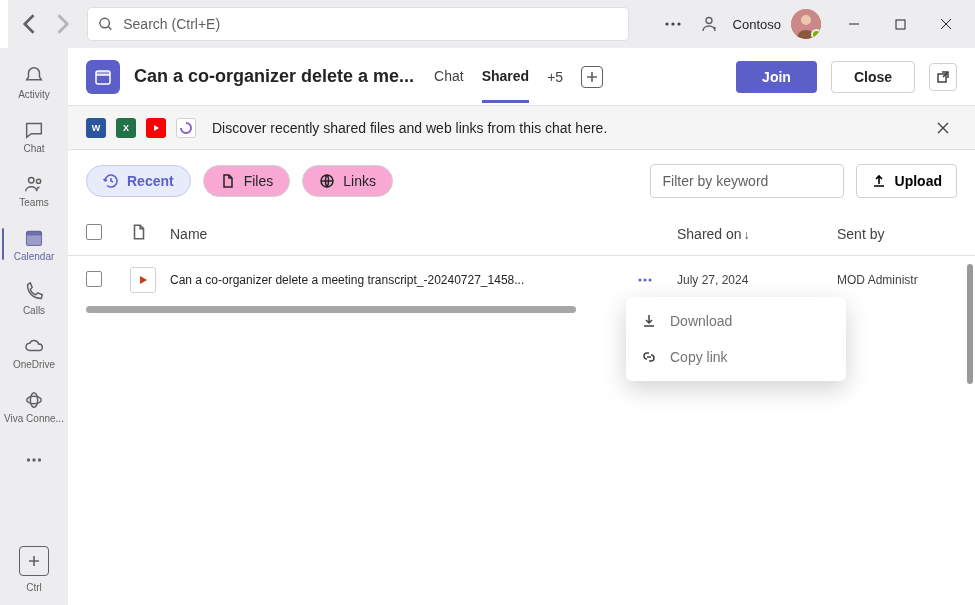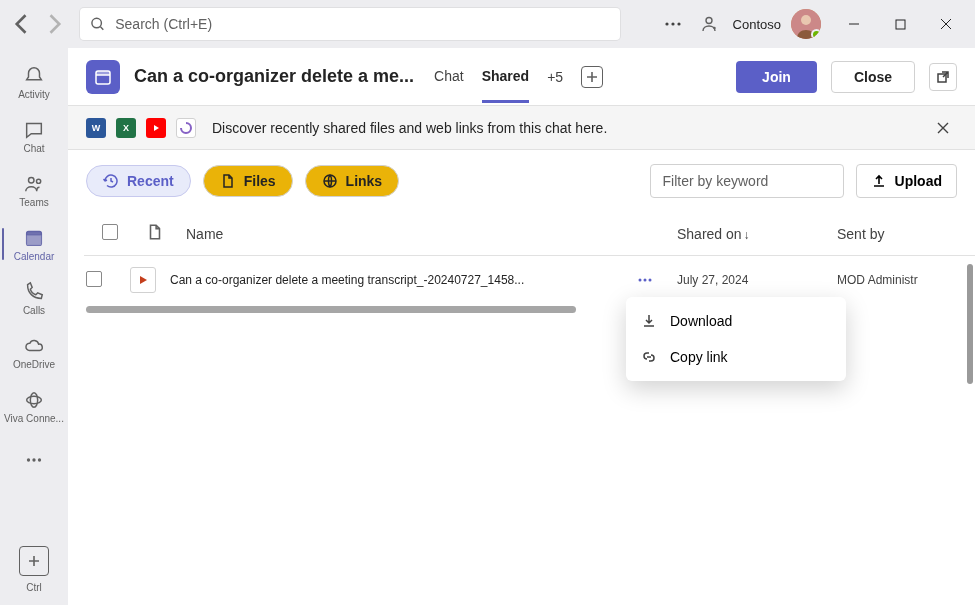--- a/index.html
+++ b/index.html
@@ -1,19 +1,19 @@
 <!DOCTYPE html>
 <html><head>
 <meta charset="utf-8">
 <style>
   * { box-sizing: border-box; margin: 0; padding: 0; font-family: "Segoe UI", -apple-system, sans-serif; }
   body { width: 975px; height: 605px; background: #fff; overflow: hidden; display: flex; flex-direction: column; }
 
   
-  .titlebar { height: 48px; background: #ededf0; display: flex; align-items: center; padding: 0 8px; gap: 4px; }
+  .titlebar { height: 48px; background: #ededf0; display: flex; align-items: center; padding: 0 8px; gap: 4px; margin-left: 8px; }
   .nav-btn { width: 28px; height: 28px; display: flex; align-items: center; justify-content: center; border-radius: 4px; color: #616161; cursor: pointer; }
   .nav-btn.disabled { color: #b3b3b3; }
   .searchbox { flex: 0 0 540px; margin-left: 8px; height: 32px; background: #fff; border-radius: 4px; display: flex; align-items: center; padding: 0 10px; gap: 10px; color: #616161; box-shadow: 0 0 0 1px rgba(0,0,0,.06); }
   .searchbox input { border: none; outline: none; font-size: 14px; width: 100%; color: #242424; }
   .searchbox input::placeholder { color: #616161; }
   .tb-spacer { flex: 1; }
   .tb-icon { width: 32px; height: 32px; display:flex; align-items:center; justify-content:center; color:#424242; cursor:pointer; border-radius:4px;}
   .tenant { font-size: 13px; color: #242424; margin-left: 4px; }
   .avatar { position: relative; width: 30px; height: 30px; border-radius: 50%; background: linear-gradient(135deg,#d9a07a,#b36a4a); margin: 0 8px 0 6px; display:flex; align-items:center; justify-content:center; color:#fff; font-size:12px; overflow:hidden;}
   .avatar svg { width: 30px; height: 30px; }
@@ -50,51 +50,51 @@
   
   .banner { height:44px; background:#f5f5f5; display:flex; align-items:center; padding:0 18px; gap:10px; border-bottom:1px solid #e1e1e1;}
   .app-icon { width:20px; height:20px; border-radius:3px; display:flex; align-items:center; justify-content:center; color:#fff; font-size:9px; font-weight:700;}
   .word { background:#2b579a;} .excel{background:#217346;} .yt{background:#ff0000;} .loop{background:#fff; border:1px solid #d1d1d1; color:#8661c5;}
   .banner-text { font-size:14px; color:#242424; margin-left:6px;}
   .banner-spacer{flex:1;}
   .banner-close{ width:28px; height:28px; display:flex; align-items:center; justify-content:center; cursor:pointer; color:#424242;}
 
   
   .pills-row { display:flex; align-items:center; padding: 14px 18px; gap:12px; }
-  .pill { display:flex; align-items:center; gap:8px; height:32px; padding:0 16px; border:1px solid #d1d1d1; border-radius:16px; font-size:14px; color:#242424; cursor:pointer; background:#eab308;font-weight:bold;}
+  .pill { display:flex; align-items:center; gap:8px; height:32px; padding:0 16px; border:1px solid #d1d1d1; border-radius:16px; font-size:14px; color:#242424; cursor:pointer; background:#f9a8d4;}
   .pill.active { background:#e8ebfa; border-color:#c7c9ee; color:#5b5fc7; font-weight:600;}
   .pill svg { width:16px; height:16px; }
   .pills-spacer { flex:1; }
   .filter-input { height:34px; width:194px; border:1px solid #d1d1d1; border-radius:4px; padding:0 12px; font-size:14px; color:#242424; }
   .filter-input::placeholder { color:#616161; }
   .upload-btn { height:34px; border:1px solid #d1d1d1; border-radius:4px; background:#fff; display:flex; align-items:center; gap:8px; padding:0 14px; font-size:14px; font-weight:600; cursor:pointer;}
 
   
   .table { flex:1; overflow:auto; position:relative; }
   .thead, .trow { display:grid; grid-template-columns: 44px 40px 1fr 46px 160px 120px; align-items:center; padding: 0 18px; }
-  .thead { height:44px; color:#424242; font-size:14px; border-bottom:1px solid #e1e1e1;margin-left:16px; }
+  .thead { height:44px; color:#424242; font-size:14px; border-bottom:1px solid #e1e1e1; }
   .th-name { font-weight:400; }
   .sort-icon { font-size:12px; margin-left:2px;}
   .trow { height:48px; font-size:12px; color:#242424; }
   .chk { width:16px; height:16px; border:1.5px solid #888; border-radius:2px; display:inline-block; cursor:pointer; background:#fff;}
   .doc-icon { width:18px; height:18px; color:#616161;}
   .vid-icon { width:26px; height:26px; border:1px solid #d1d1d1; border-radius:3px; display:flex; align-items:center; justify-content:center; background:#fff;}
   .vid-icon svg{ width:14px; height:14px;}
   .fname { white-space:nowrap; overflow:hidden; text-overflow:ellipsis; }
   .row-more { width:28px; height:28px; display:flex; align-items:center; justify-content:center; color:#5b5fc7; cursor:pointer; border-radius:4px;}
   .shared-col { color:#424242; }
   .sent-col { color:#424242; white-space:nowrap; overflow:hidden; }
 
   
   .vscroll { position:absolute; right:2px; top:52px; width:6px; height:120px; background:#9a9a9a; border-radius:3px;}
   .content-wrap { position:relative; flex:1; display:flex; flex-direction:column; min-height:0;}
 
   
   .ctx-menu { position:absolute; top: 85px; left: 558px; width:220px; background:#fff; border-radius:6px; box-shadow: 0 8px 24px rgba(0,0,0,.18); padding:6px 0; z-index:50;}
-  .ctx-item { height:36px; display:flex; align-items:center; gap:12px; padding:0 14px; font-size:14px; color:#000000; cursor:pointer;}
+  .ctx-item { height:36px; display:flex; align-items:center; gap:12px; padding:0 14px; font-size:14px; color:#737373; cursor:pointer;}
   .ctx-item svg { width:18px; height:18px; color:#424242;}
 
   .tbl-hbar { height:7px; background:#a6a6a6; width:490px; margin-left:18px; border-radius:4px; margin-top:2px;}
 </style>
 </head>
 <body>
 
 <div class="titlebar">
   <div class="nav-btn">
     <svg viewBox="0 0 16 16" fill="none" stroke="currentColor" stroke-width="1.5">

